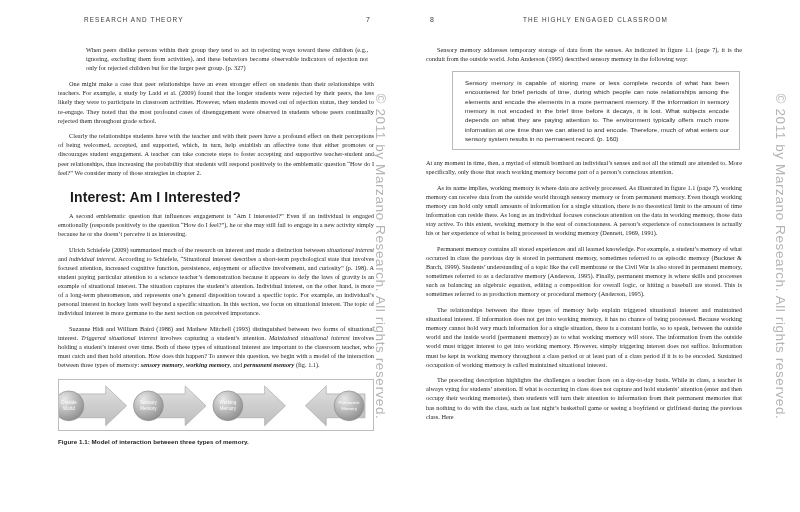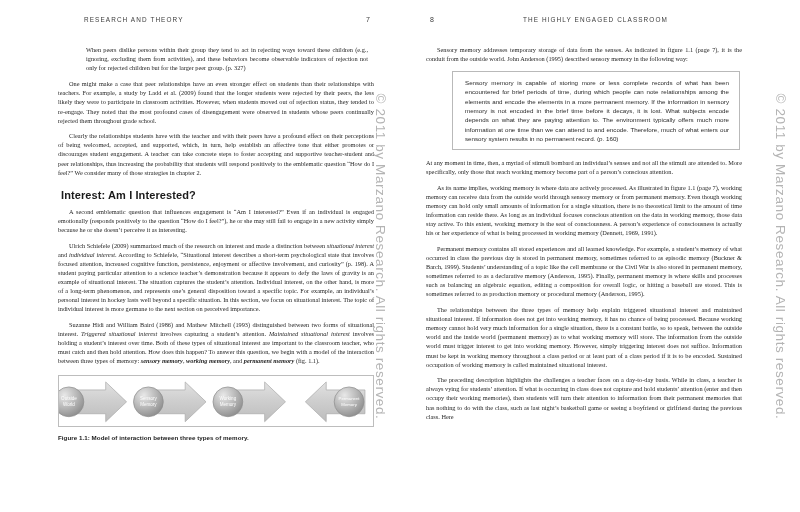--- a/index.html
+++ b/index.html
@@ -88,24 +88,24 @@
     line-height: 9.3px;
     text-align: justify;
     color: #2a2a2a;
     margin-left: 26px;
     margin-right: 2px;
   }
 
   
   h2.section-head {
     font-family: "Liberation Sans", sans-serif;
-    font-size: 11px;
+    font-size: 14px;
     font-weight: bold;
     color: #1a1a1a;
-    margin: 12px 0 6px 3px;
+    margin: 12px 0 6px 12px;
     letter-spacing: 0.1px;
   }
 
   .it { font-style: italic; }
   .bi { font-style: italic; font-weight: bold; }
 
   
   .figure-wrap { margin-top: 10px; }
   .figure-box {
     position: relative;

